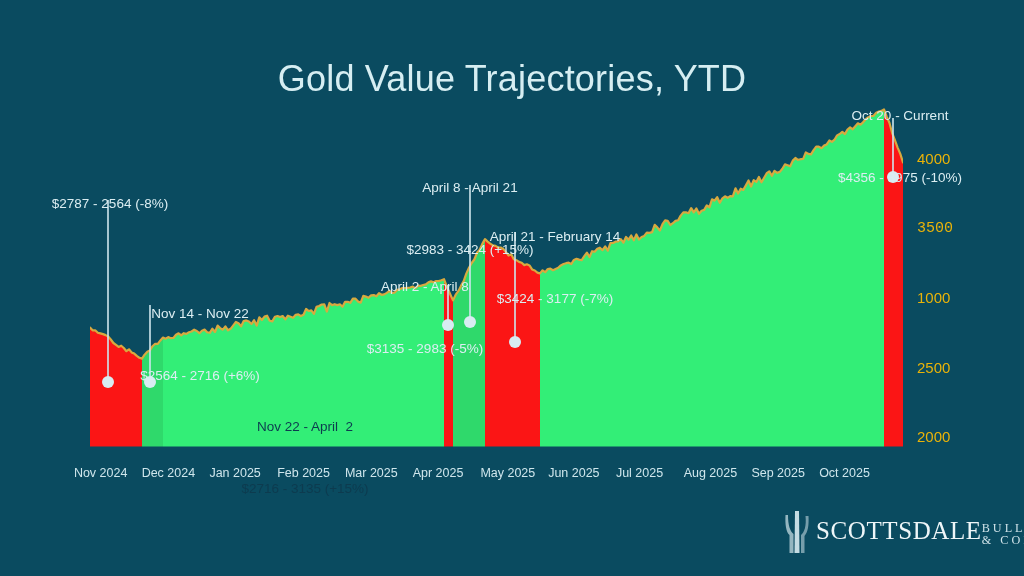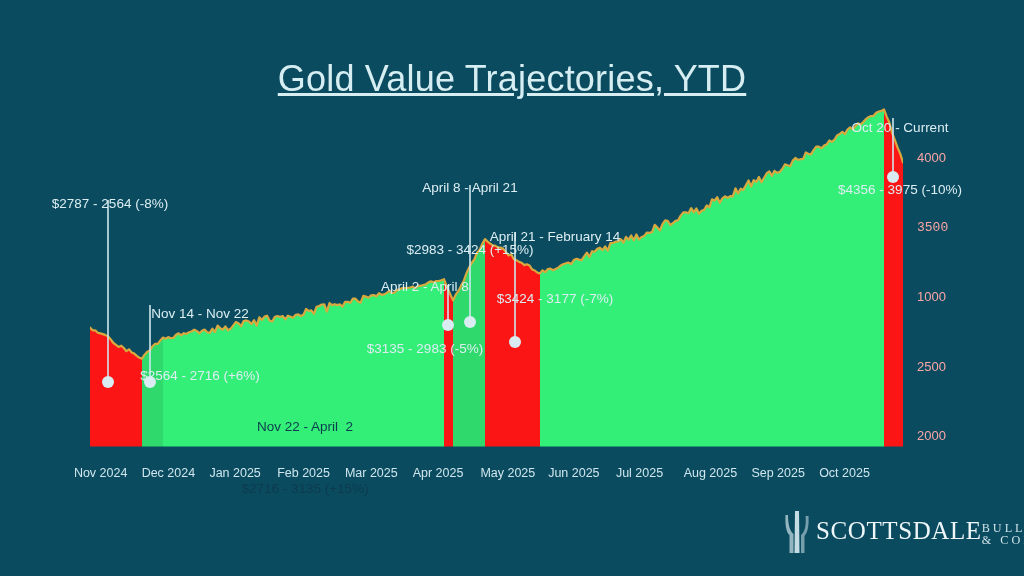--- a/index.html
+++ b/index.html
@@ -6,34 +6,34 @@
   body{
     width:1024px;height:576px;overflow:hidden;
     background:#0a4b60;
     font-family:"Liberation Sans", sans-serif;
     position:relative;
   }
   #stage{position:absolute;inset:0;}
 
   .chart-title{
     position:absolute;left:0;top:58px;width:1024px;text-align:center;
-    font-size:36px;font-weight:400;color:#d6eef2;letter-spacing:.2px;text-decoration:underline;
+    font-size:36px;font-weight:400;color:#d6eef2;letter-spacing:.2px;
   }
 
   svg.plot{position:absolute;left:0;top:0;width:1024px;height:576px;}
 
   
   .anno{position:absolute;text-align:center;line-height:1.35;white-space:pre;}
   .anno .l1,.anno .l2{display:block;font-size:13.5px;}
   .anno.light .l1,.anno.light .l2{color:#dceef2;}
   .anno.dark .l1,.anno.dark .l2{color:#0d3b4f;}
 
   
   .xtick{position:absolute;font-size:12.5px;color:#cfe6ec;text-align:left;white-space:nowrap;}
-  .ytick{position:absolute;font-size:13px;color:#fca5a5;white-space:nowrap;}
+  .ytick{position:absolute;font-size:15px;color:#eab308;white-space:nowrap;}
 
   
   .logo{position:absolute;left:782px;top:503px;width:210px;height:58px;display:flex;align-items:center;}
   .logo .mark{width:30px;height:46px;flex:0 0 30px;margin-right:4px;}
   .logo .words{display:flex;justify-content:center;}
   .logo .brand{
     font-family:"Liberation Serif", serif;font-size:25px;color:#eef6f8;
     letter-spacing:.6px;line-height:1;
   }
   .logo .sub{
@@ -114,21 +114,21 @@
     <span class="l1">April 8 - April 21</span>
     <span class="l2">$2983 - 3424 (+15%)</span>
   </div>
 
   <div class="anno light" style="left:460px;top:185px;width:190px;">
     <span class="l1">April 21 - February 14</span>
     <span class="l2">$3424 - 3177 (-7%)</span>
   </div>
 
 
-  <div class="anno light" style="left:805px;top:76px;width:190px;">
+  <div class="anno light" style="left:805px;top:64px;width:190px;">
     <span class="l1">Oct 20 - Current</span>
     <span class="l2">$4356 - 3975 (-10%)</span>
   </div>
 
   <div id="xaxis">
       <div class="xtick" style="left: 73.875px; top: 466px; width: 100px;">Nov 2024</div>
       <div class="xtick" style="left: 141.625px; top: 466px; width: 100px;">Dec 2024</div>
       <div class="xtick" style="left: 209.375px; top: 466px; width: 100px;">Jan 2025</div>
       <div class="xtick" style="left: 277.125px; top: 466px; width: 100px;">Feb 2025</div>
       <div class="xtick" style="left: 344.875px; top: 466px; width: 100px;">Mar 2025</div>

